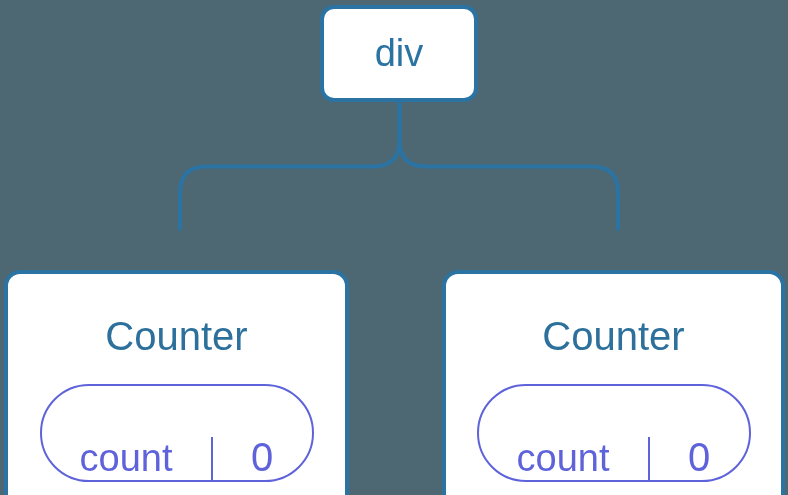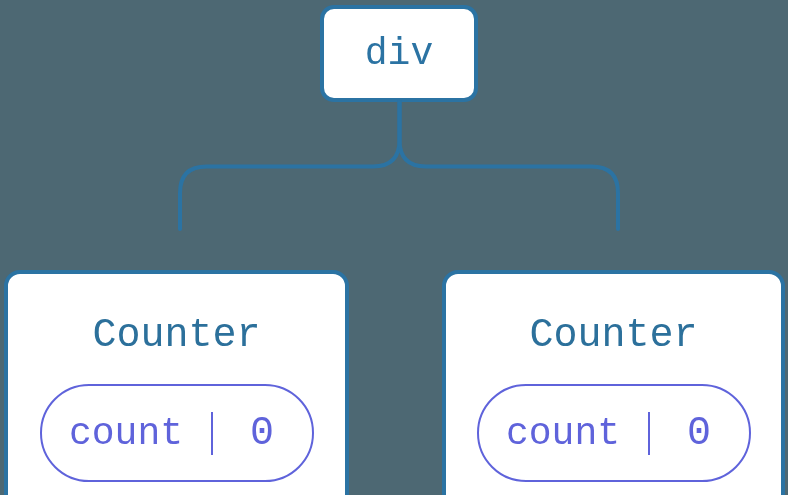--- a/index.html
+++ b/index.html
@@ -4,21 +4,21 @@
 <style>
   html, body {
     margin: 0;
     padding: 0;
   }
   .canvas {
     position: relative;
     width: 788px;
     height: 495px;
     background: #4D6873;
-    font-family: Liberation Mono, monospace;
+    font-family: Liberation Sans, sans-serif;
     overflow: hidden;
   }
 
   
   .root-node {
     position: absolute;
     left: 320px;
     top: 5px;
     width: 158px;
     height: 97px;
@@ -76,21 +76,21 @@
   }
 
   .pill {
     margin-top: 24px;
     width: 274px;
     height: 98px;
     box-sizing: border-box;
     border: 2.5px solid #5F63DB;
     border-radius: 49px;
     display: flex;
-    align-items: center;
+    align-items: flex-end;
     overflow: hidden;
     color: #5F63DB;
   }
   .pill-name {
     width: 171px;
     box-sizing: border-box;
     border-right: 2.5px solid #5F63DB;
     display: flex;
     align-items: center;
     justify-content: center;

